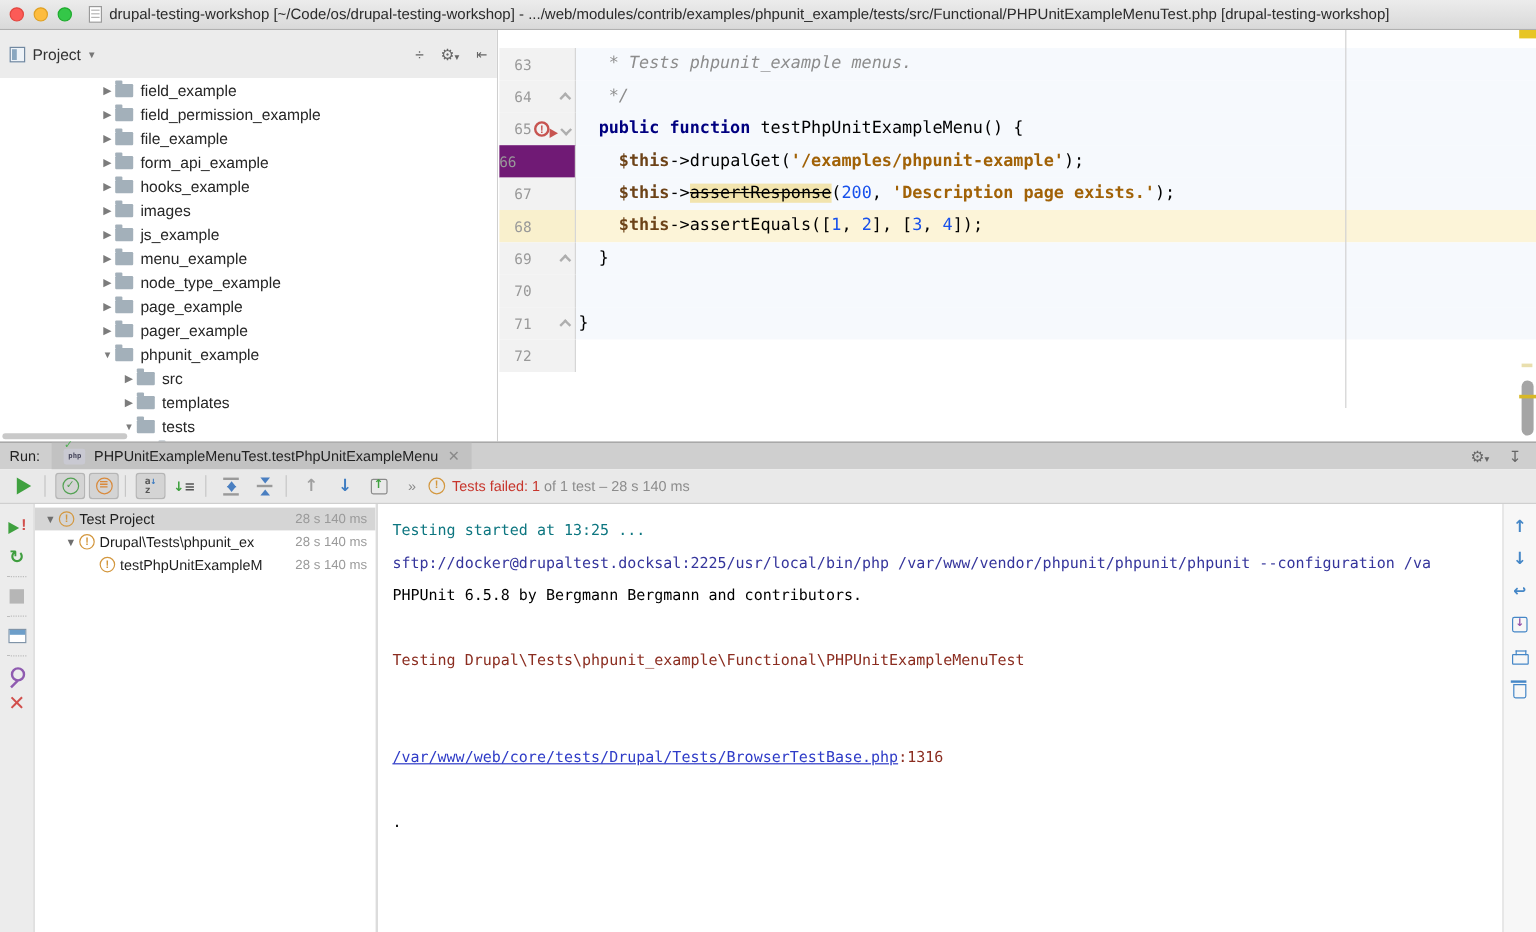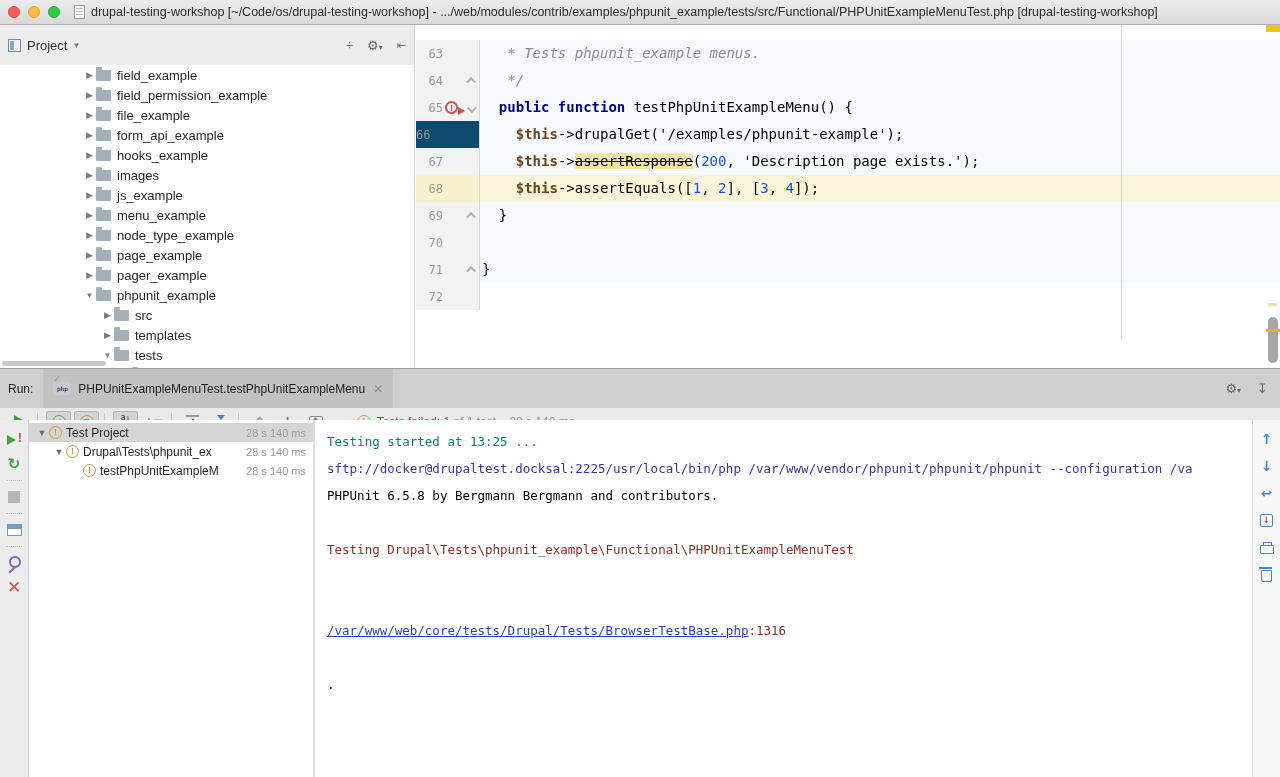--- a/index.html
+++ b/index.html
@@ -49,33 +49,33 @@
   .chev { width:7px; height:7px; border-left:2px solid #aeaeae; border-top:2px solid #aeaeae; }
   .chev.up { transform:rotate(45deg) translateY(2px); }
   .chev.down { transform:rotate(225deg) translateY(-1px); }
   .fail-ico { position:absolute; left:0; top:1px; width:13px; height:13px; border:2px solid #c75450; border-radius:50%;
               color:#c75450; font:bold 9px/10px "Liberation Sans",sans-serif; text-align:center; }
   .fail-ico::after { content:''; position:absolute; right:-9px; bottom:-3px; border-left:7px solid #c75450;
                      border-top:4px solid transparent; border-bottom:4px solid transparent; }
   .codecell { flex:1; white-space:pre; font:14px/27px "DejaVu Sans Mono", monospace; color:#000; padding-left:2px;}
   .s-com { color:#8c8c8c; font-style:italic; }
   .s-kw  { color:#000080; font-weight:bold; }
-  .s-str { color:#000000; font-weight:normal;text-align:center; }
+  .s-str { color:#a16207; font-weight:bold;text-align:center; }
   .s-num { color:#1750eb; }
   .s-var { color:#6d4318;font-weight:bold; }
   .s-dep { color:#000; text-decoration:line-through; background:#f2e4ae; }
   .margin-line { position:absolute; left:705px; top:0; width:1px; height:315px; background:#d2d2d2; z-index:2;}
   .stripe-top { position:absolute; right:0; top:0; width:14px; height:7px; background:#e7c525; z-index:3;}
   .stripe-mark { position:absolute; right:3px; top:278px; width:9px; height:3px; background:#e9dfae; z-index:3;}
   .ed-thumb { position:absolute; right:2px; top:292px; width:10px; height:46px; background:#a5a5a5; border-radius:5px; z-index:3;}
   .ed-thumb::before { content:''; position:absolute; left:-2px; right:-2px; top:12px; height:3px; background:#d8b827; }
 
   
   .bottom { position:absolute; left:0; top:368px; width:1280px; bottom:0; background:#fff; }
-  .rp-tabs { height:40px; background:#cfcfcf; border-top:1px solid #9e9e9e; display:flex; align-items:center; }
+  .rp-tabs { height:23px; background:#cfcfcf; border-top:1px solid #9e9e9e; display:flex; align-items:center; }
   .rp-run-label { font-size:12px; color:#222; margin:0 10px 0 8px; }
   .rp-tab { height:100%; background:#c2c2c2; display:flex; align-items:center; padding:0 10px; }
   .phpico { position:relative; width:18px; height:13px; background:#c9c9d2; border-radius:2px;
             font:bold 6px/13px "DejaVu Sans Mono",monospace; color:#44445a; text-align:center; }
   .phpico::before { content:'✓'; position:absolute; top:-7px; left:0; font:bold 9px/9px "DejaVu Sans",sans-serif; color:#4caf50; }
   .rp-tab-label { font-size:12px; color:#222; margin-left:7px; }
   .tab-close { font-size:12px; color:#8a8a8a; margin-left:8px; }
   .rp-tabs-right { margin-left:auto; display:flex; align-items:center; margin-right:12px; gap:16px;}
 
   .rp-toolbar { height:29px; background:#e9e9e9; border-bottom:1px solid #cfcfcf; display:flex; align-items:center; padding-left:4px;}
@@ -287,21 +287,21 @@
             <span class="gicon">
               <span class="fail-ico">!</span>
             </span>
             <span class="gfold">
               <span class="chev down"></span>
             </span>
           </div>
           <div class="codecell" style="background: rgb(246, 249, 253);"><span>  </span><span class="s-kw">public function</span><span> testPhpUnitExampleMenu() {</span></div>
         </div>
         <div class="edrow">
-          <div class="gutter" style="background: #0c4a6e; gap: 16px;">
+          <div class="gutter" style="background: #701a75; gap: 16px;">
             <span class="gnum">66</span>
             <span class="gicon"></span>
             <span class="gfold"></span>
           </div>
           <div class="codecell" style="background: rgb(246, 249, 253);"><span>    </span><span class="s-var">$this</span><span>-&gt;drupalGet(</span><span class="s-str">'/examples/phpunit-example'</span><span>);</span></div>
         </div>
         <div class="edrow">
           <div class="gutter" style="background: rgb(242, 242, 242);">
             <span class="gnum">67</span>
             <span class="gicon"></span>

